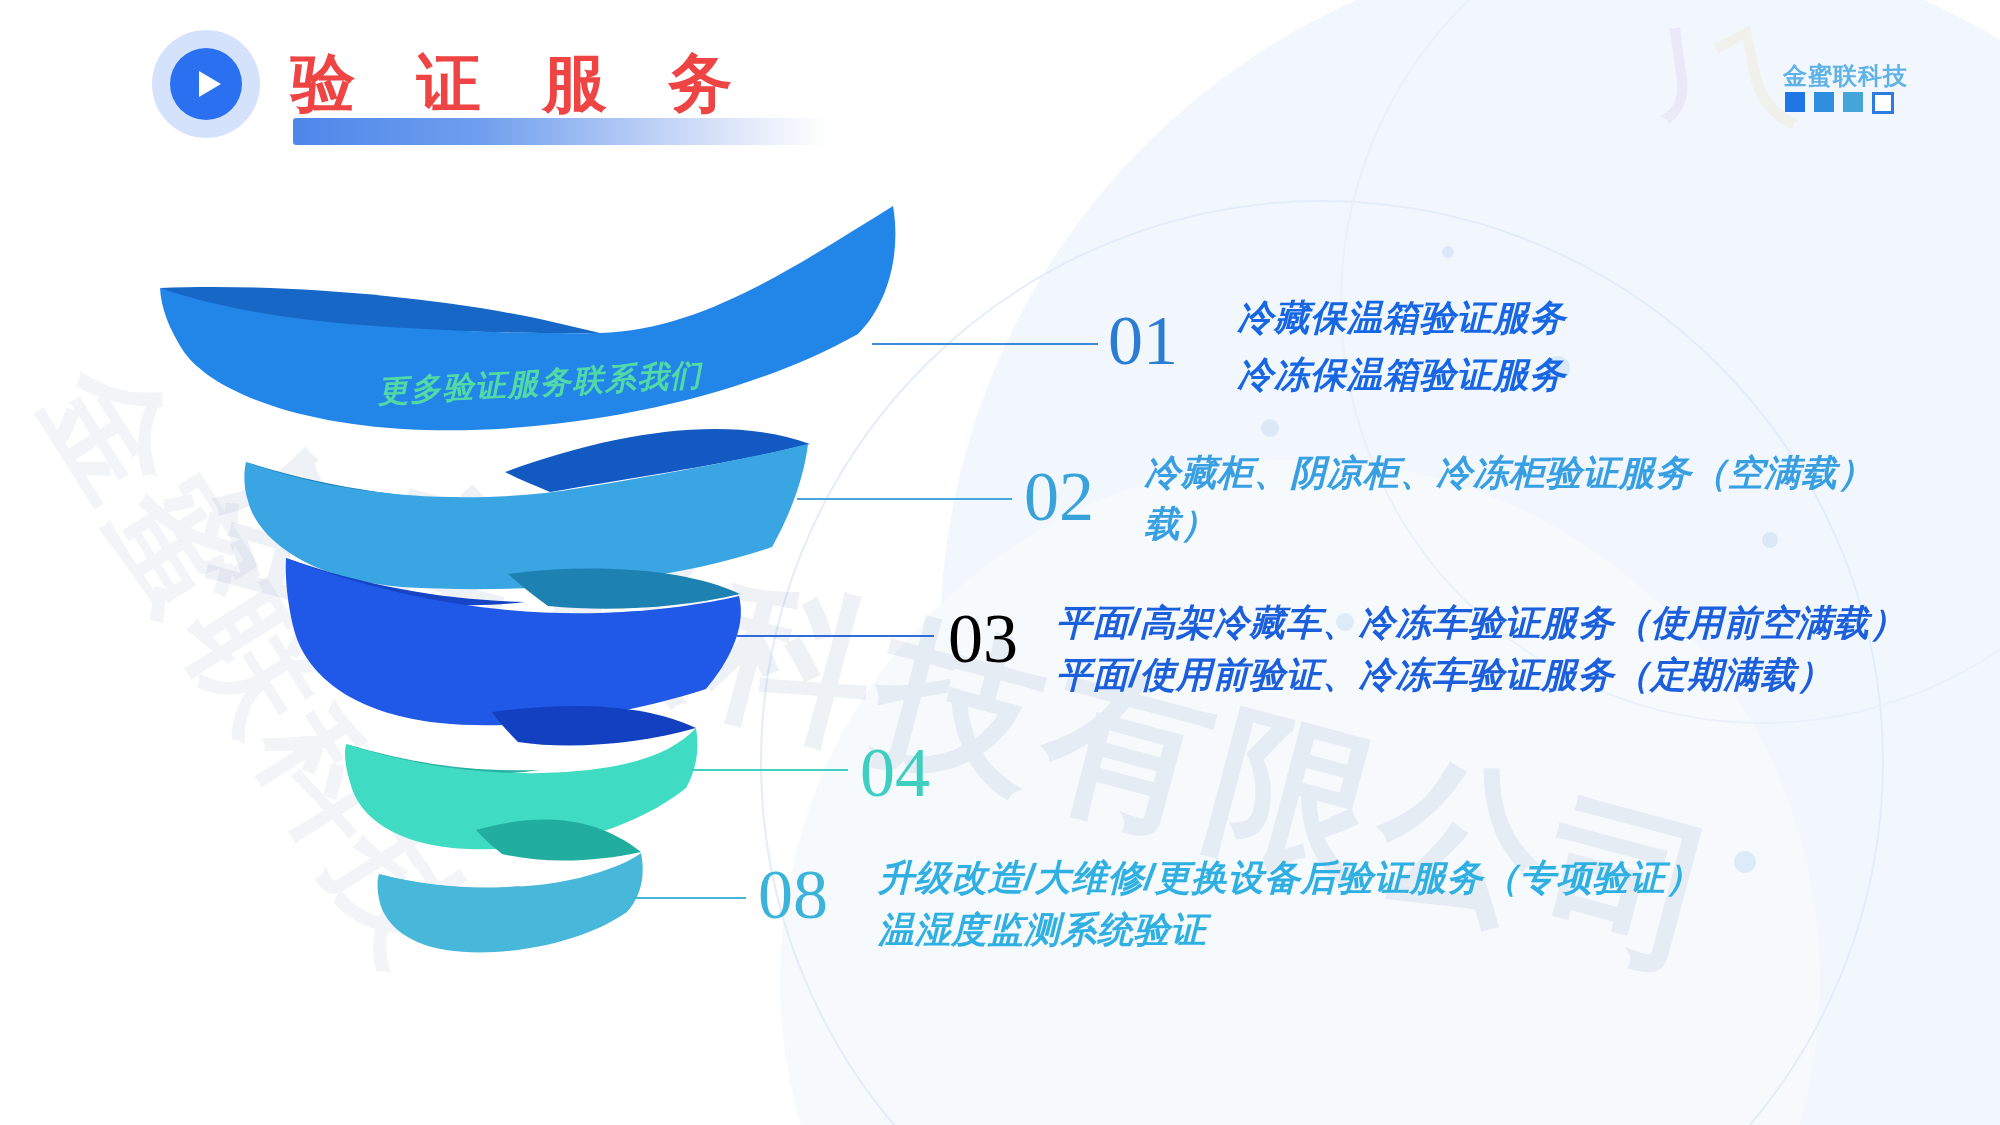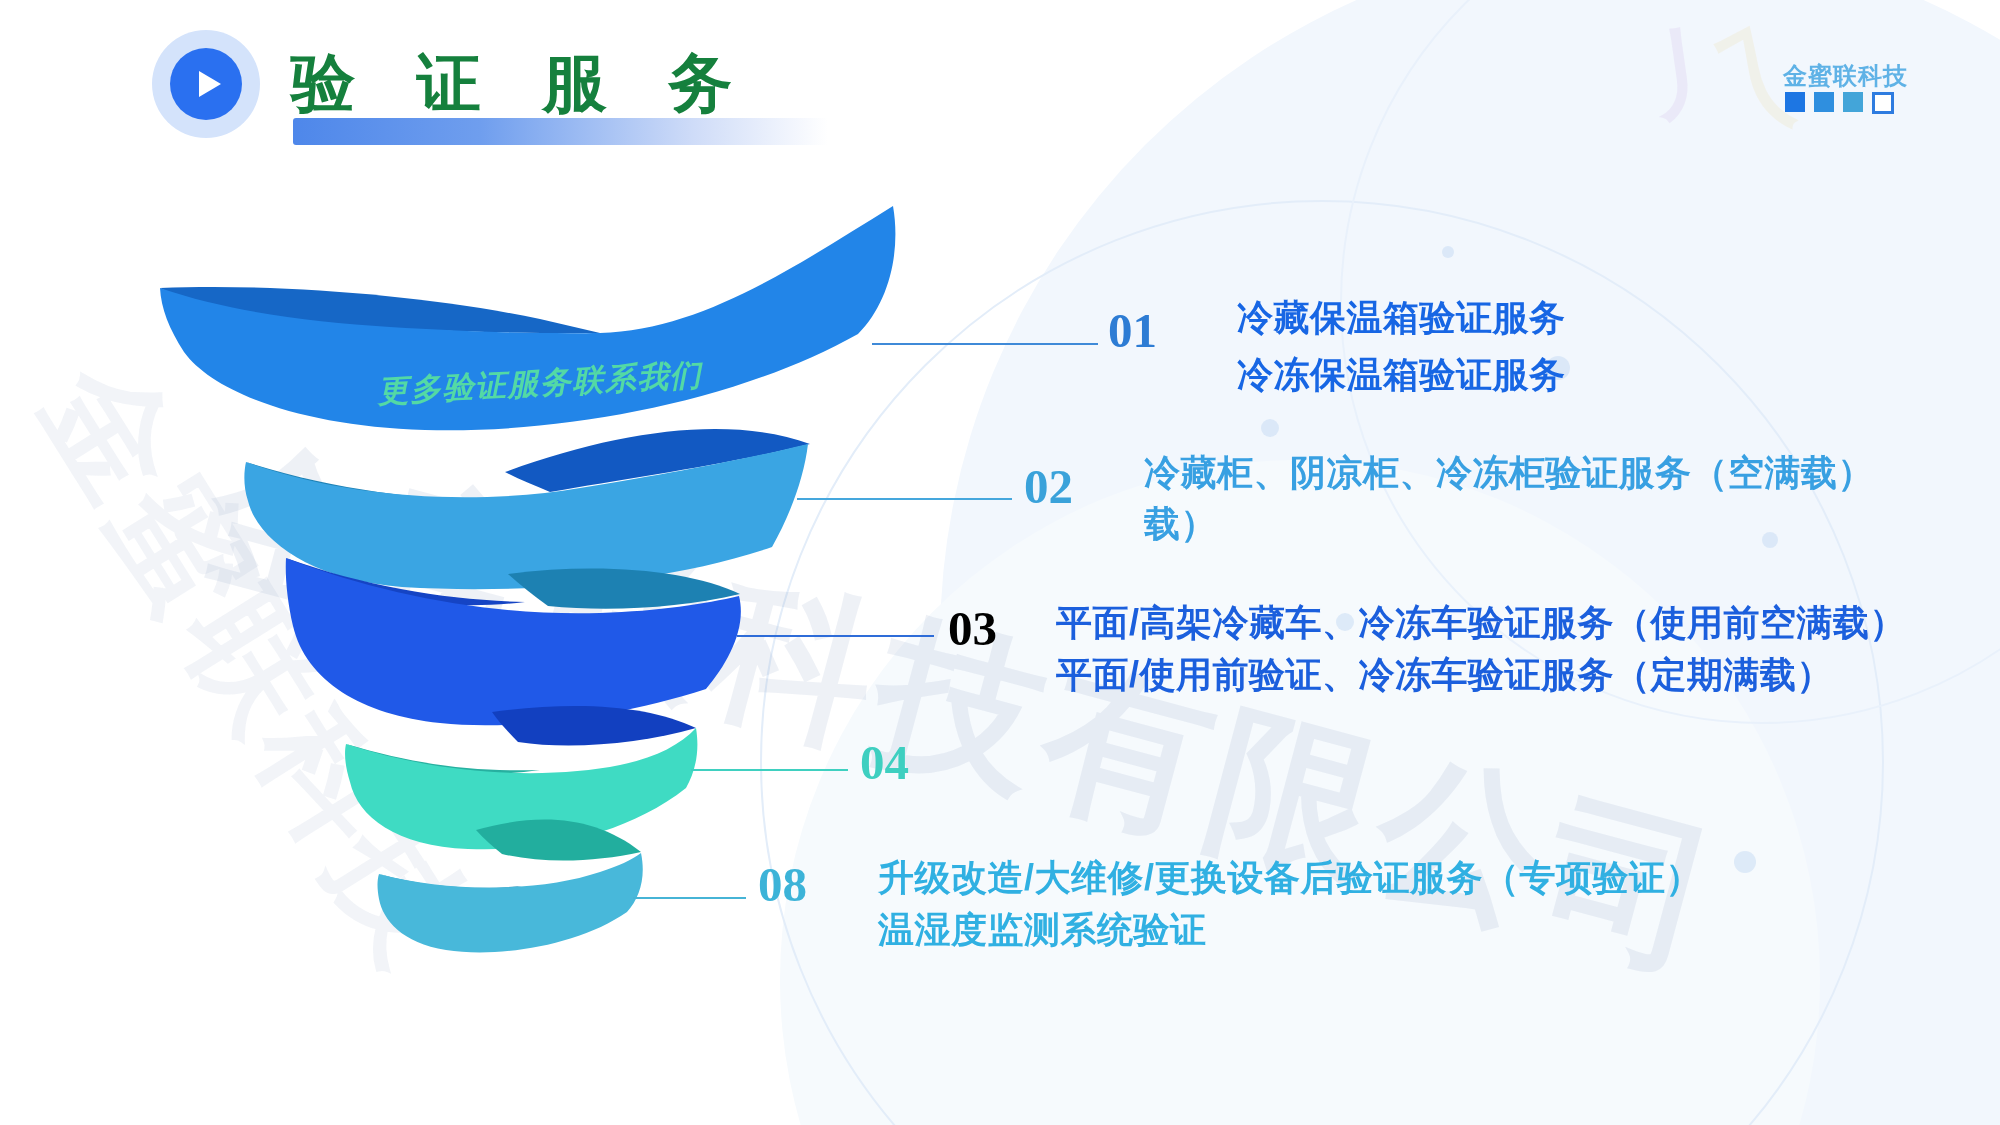--- a/index.html
+++ b/index.html
@@ -21,46 +21,46 @@
     white-space:nowrap;transform-origin:left top;z-index:1;pointer-events:none;
   }
   #wm1{left:240px;top:400px;font-size:165px;letter-spacing:8px;transform:rotate(15deg);}
   #wm2{left:150px;top:330px;font-size:130px;letter-spacing:6px;transform:rotate(58deg);opacity:.8;}
   
   #play-halo{position:absolute;left:152px;top:30px;width:108px;height:108px;border-radius:50%;background:#d4e3fb;z-index:3;}
   #play-circle{position:absolute;left:170px;top:48px;width:72px;height:72px;border-radius:50%;background:#2a70f0;z-index:4;}
   #play-tri{position:absolute;left:199px;top:71px;width:0;height:0;z-index:5;
     border-left:22px solid #ffffff;border-top:13px solid transparent;border-bottom:13px solid transparent;}
   #slide-title{position:absolute;left:291px;top:40px;z-index:4;font-size:64px;font-weight:900;
-    color:#15803d;letter-spacing:22px;}
+    color:#ef4444;letter-spacing:22px;}
   #title-underline{position:absolute;left:293px;top:118px;width:535px;height:27px;z-index:3;border-radius:3px;
     background:linear-gradient(90deg,#4e87ea 0%,#6f9eee 35%,#cfdcf8 75%,rgba(255,255,255,0) 100%);}
   
   #logo{position:absolute;left:1640px;top:20px;width:300px;height:110px;z-index:4;}
   .logo-ghost{position:absolute;font-size:95px;font-weight:bold;opacity:.35;z-index:1;}
   #logo-ghost1{left:10px;top:-10px;color:#ddd0f0;transform:rotate(-8deg);}
   #logo-ghost2{left:70px;top:-6px;color:#efe6c9;transform:rotate(6deg);}
   #logo-name{position:absolute;left:143px;top:40px;font-size:24px;font-weight:bold;color:#5fb2e6;letter-spacing:1px;}
   #logo-squares{position:absolute;left:145px;top:72px;display:flex;gap:9px;}
   .lsq{width:20px;height:20px;}
   .lsq.q1{background:#1d76e3;}
   .lsq.q2{background:#2f8fdf;}
   .lsq.q3{background:#43a5d9;}
   .lsq.q4{background:#ffffff;border:3px solid #2e7ce0;width:16px;height:16px;}
   
   #funnel-svg{position:absolute;left:0;top:0;z-index:2;}
   
-  .item-num{position:absolute;z-index:5;font-family:"Liberation Serif",serif;font-size:49px;line-height:1;font-weight:700;}
+  .item-num{position:absolute;z-index:5;font-family:"Liberation Serif",serif;font-size:70px;line-height:1;font-weight:400;}
   #n1{left:1108px;top:306px;color:#2d7cd4;}
   #n2{left:1024px;top:462px;color:#3aa2da;text-align:center;}
   #n3{left:948px;top:604px;color:#000000;}
   #n4{left:860px;top:738px;color:#3ecfc0;}
   #n5{left:758px;top:860px;color:#3cb3d8;}
   .item-text{position:absolute;z-index:5;font-weight:700;font-size:36px;letter-spacing:0.5px;}
-  .item-text div{white-space:nowrap;}
+  .item-text div{white-space:nowrap;font-style:italic;}
   #t1{left:1237px;top:289px;line-height:57px;font-size:36px;color:#1766e4;}
   #t2{left:1144px;top:447px;line-height:51px;color:#38a0e2;}
   #t3{left:1056px;top:597px;line-height:52px;color:#1b5fdd;}
   #t4{left:966px;top:730px;line-height:52px;color:#3dd3c1;}
   #t5{left:878px;top:852px;line-height:52px;color:#30b0e2;}
 </style>
 </head>
 <body>
 
 <div id="stage">

